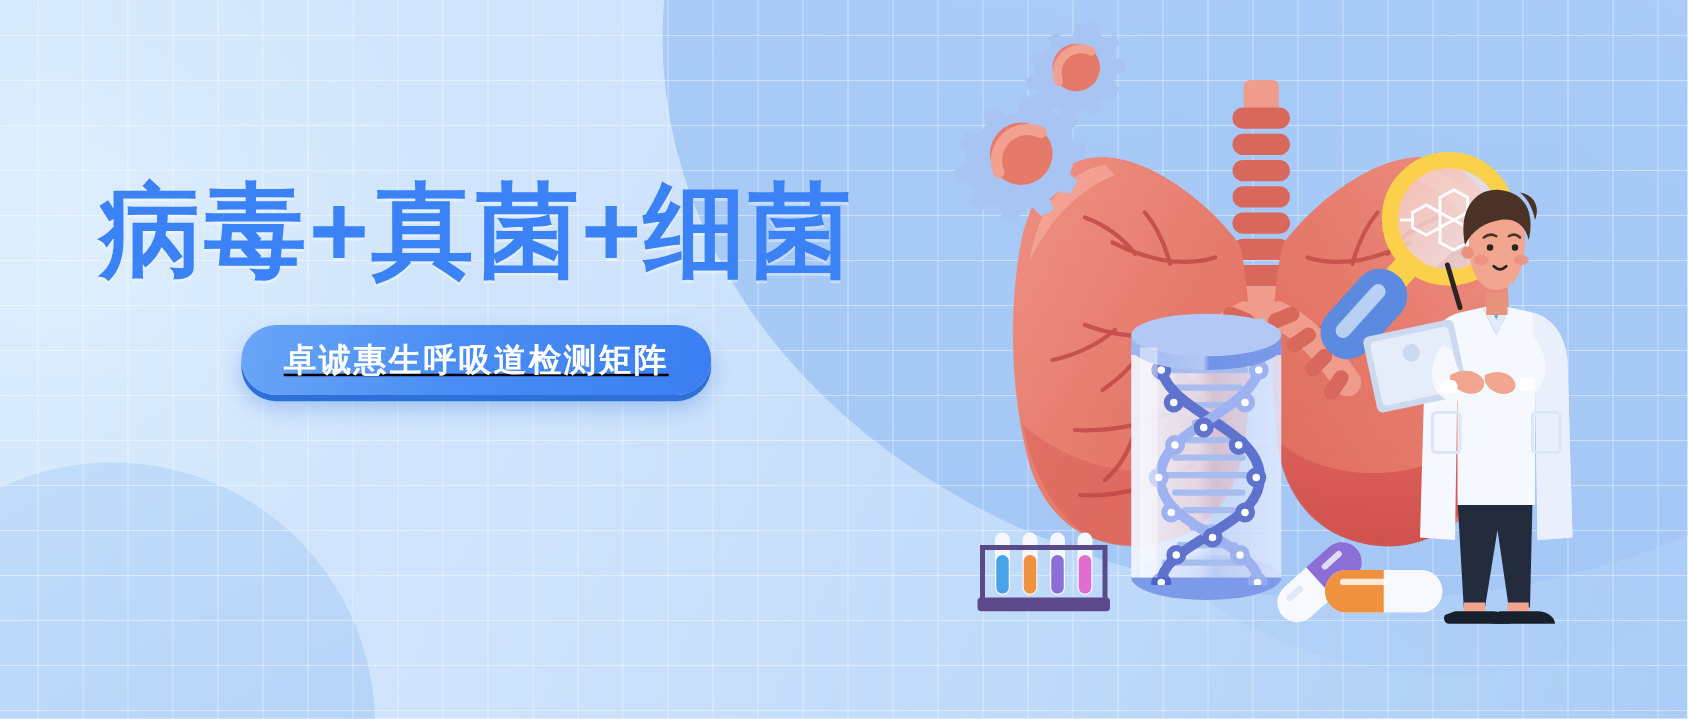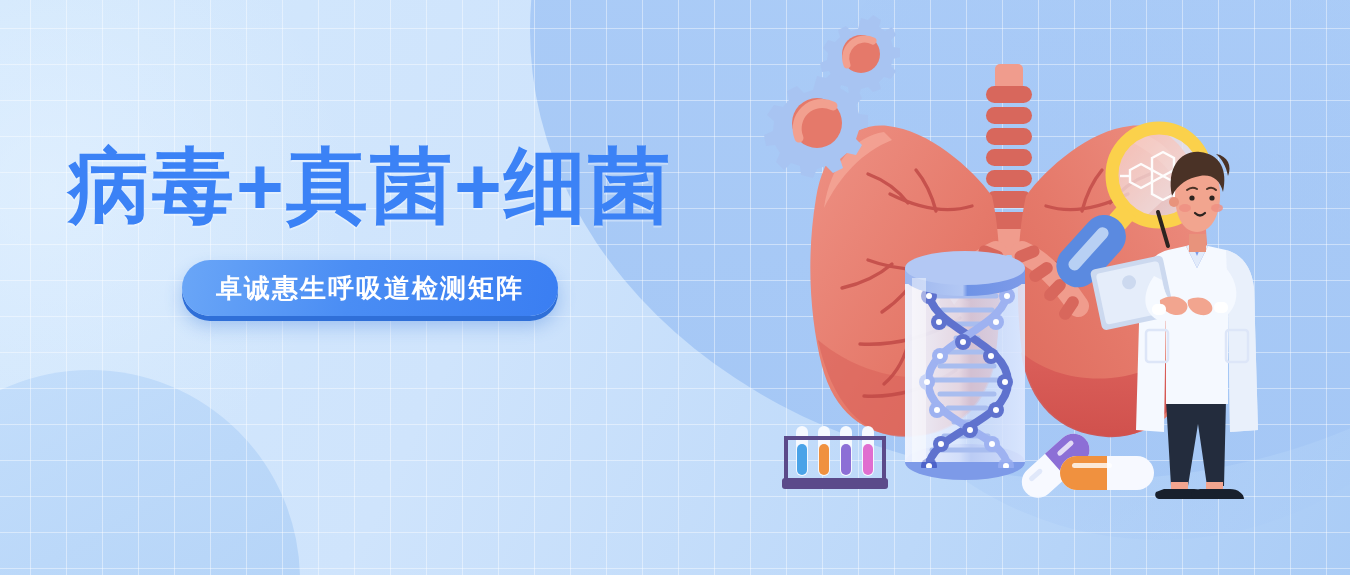--- a/index.html
+++ b/index.html
@@ -65,41 +65,42 @@
     top: -120px;
     width: 620px;
     height: 620px;
     border-radius: 50%;
     background: radial-gradient(circle, rgba(232,244,255,.55), rgba(232,244,255,0) 68%);
   }
 
   
   .text-block {
     position: absolute;
-    left: 0;
+    left: 11px;
     top: 138px;
     width: 740px;
     text-align: center;
     z-index: 20;
   }
   .title-line {
     font-size: 82px;
     line-height: 96px;
     font-weight: 700;
     color: #3b82f6;
     letter-spacing: 2px;
     white-space: nowrap;
     text-shadow: 0 2px 0 rgba(255,255,255,.35);
   }
   .title-line.l2 { font-size: 80px; }
 
   .pill-wrap {
     margin-top: 26px;
     display: flex;
     justify-content: center;
+    text-decoration: underline;
   }
   .pill {
     position: relative;
     display: inline-flex;
     align-items: center;
     justify-content: center;
     height: 56px;
     padding: 0 34px;
     border-radius: 28px;
     background: linear-gradient(100deg, #6aa6f7 0%, #4a8df4 45%, #3a7ef2 100%);

